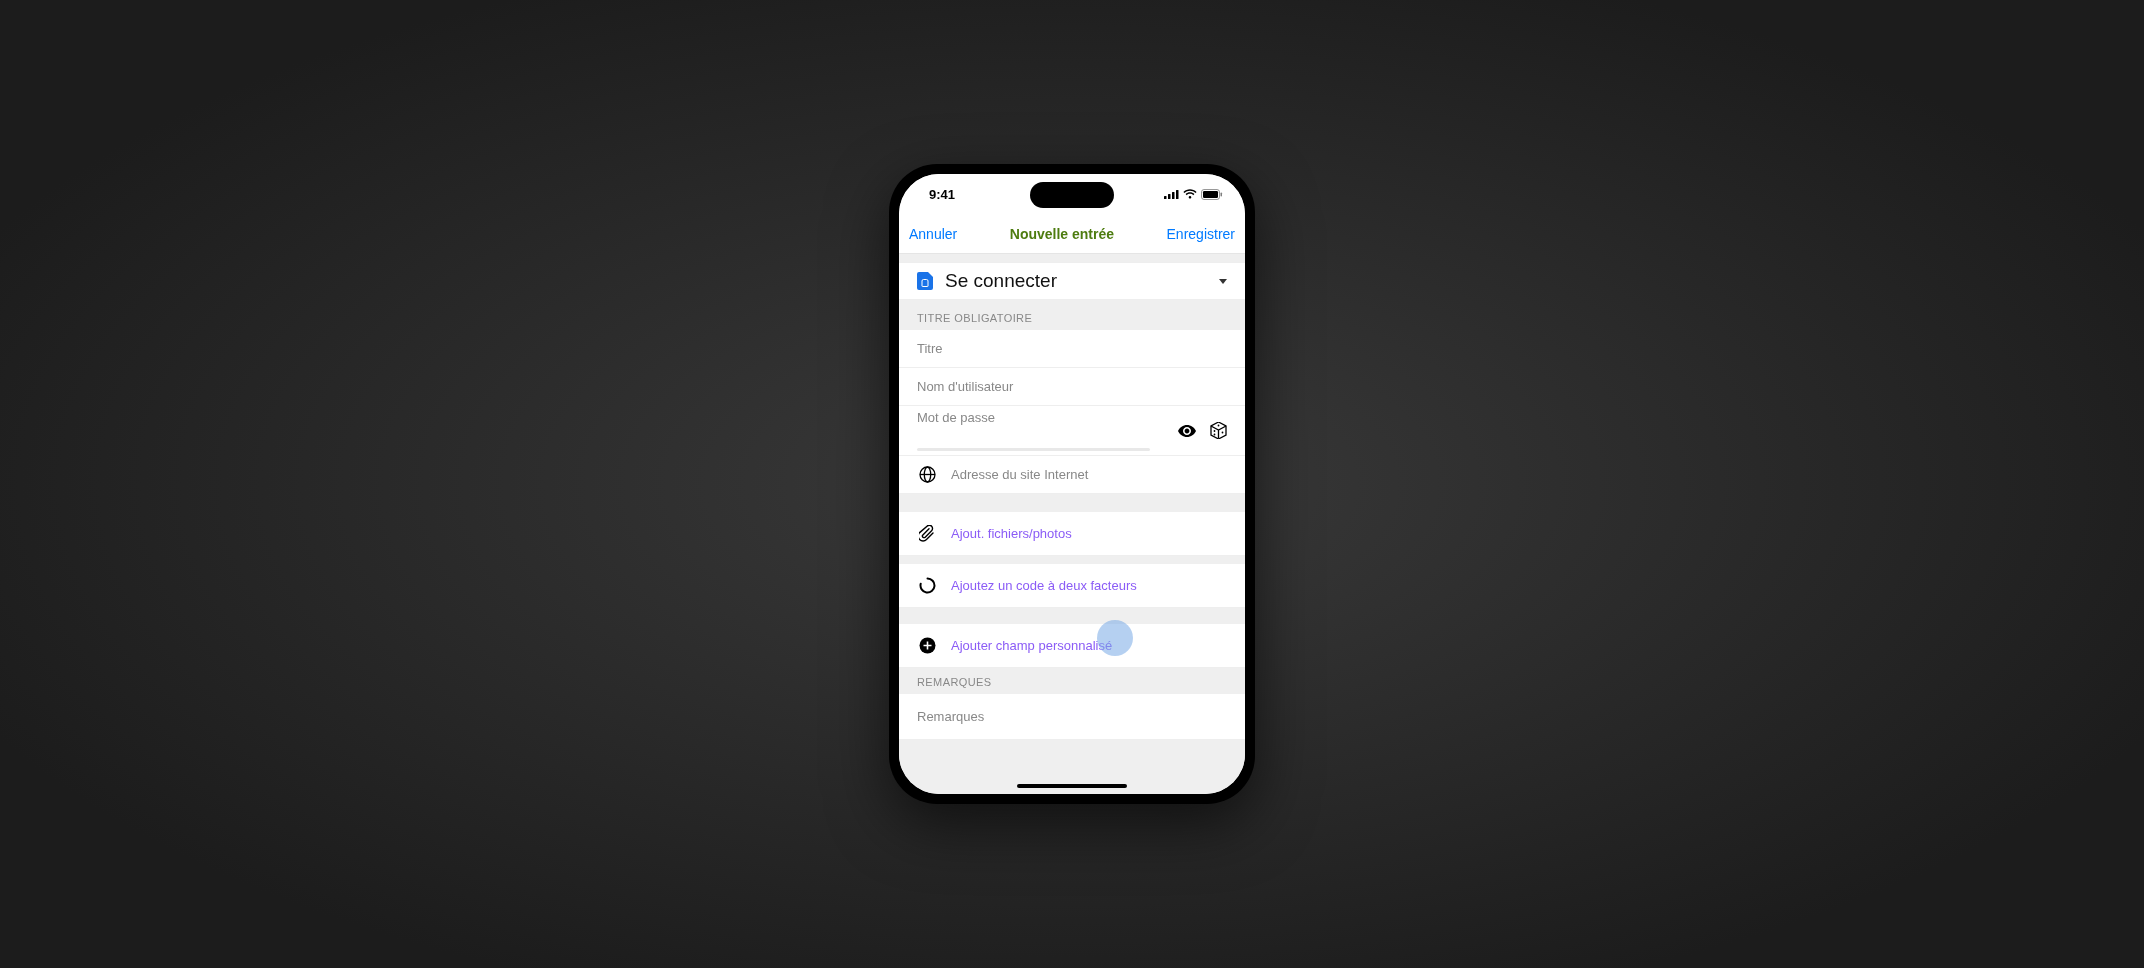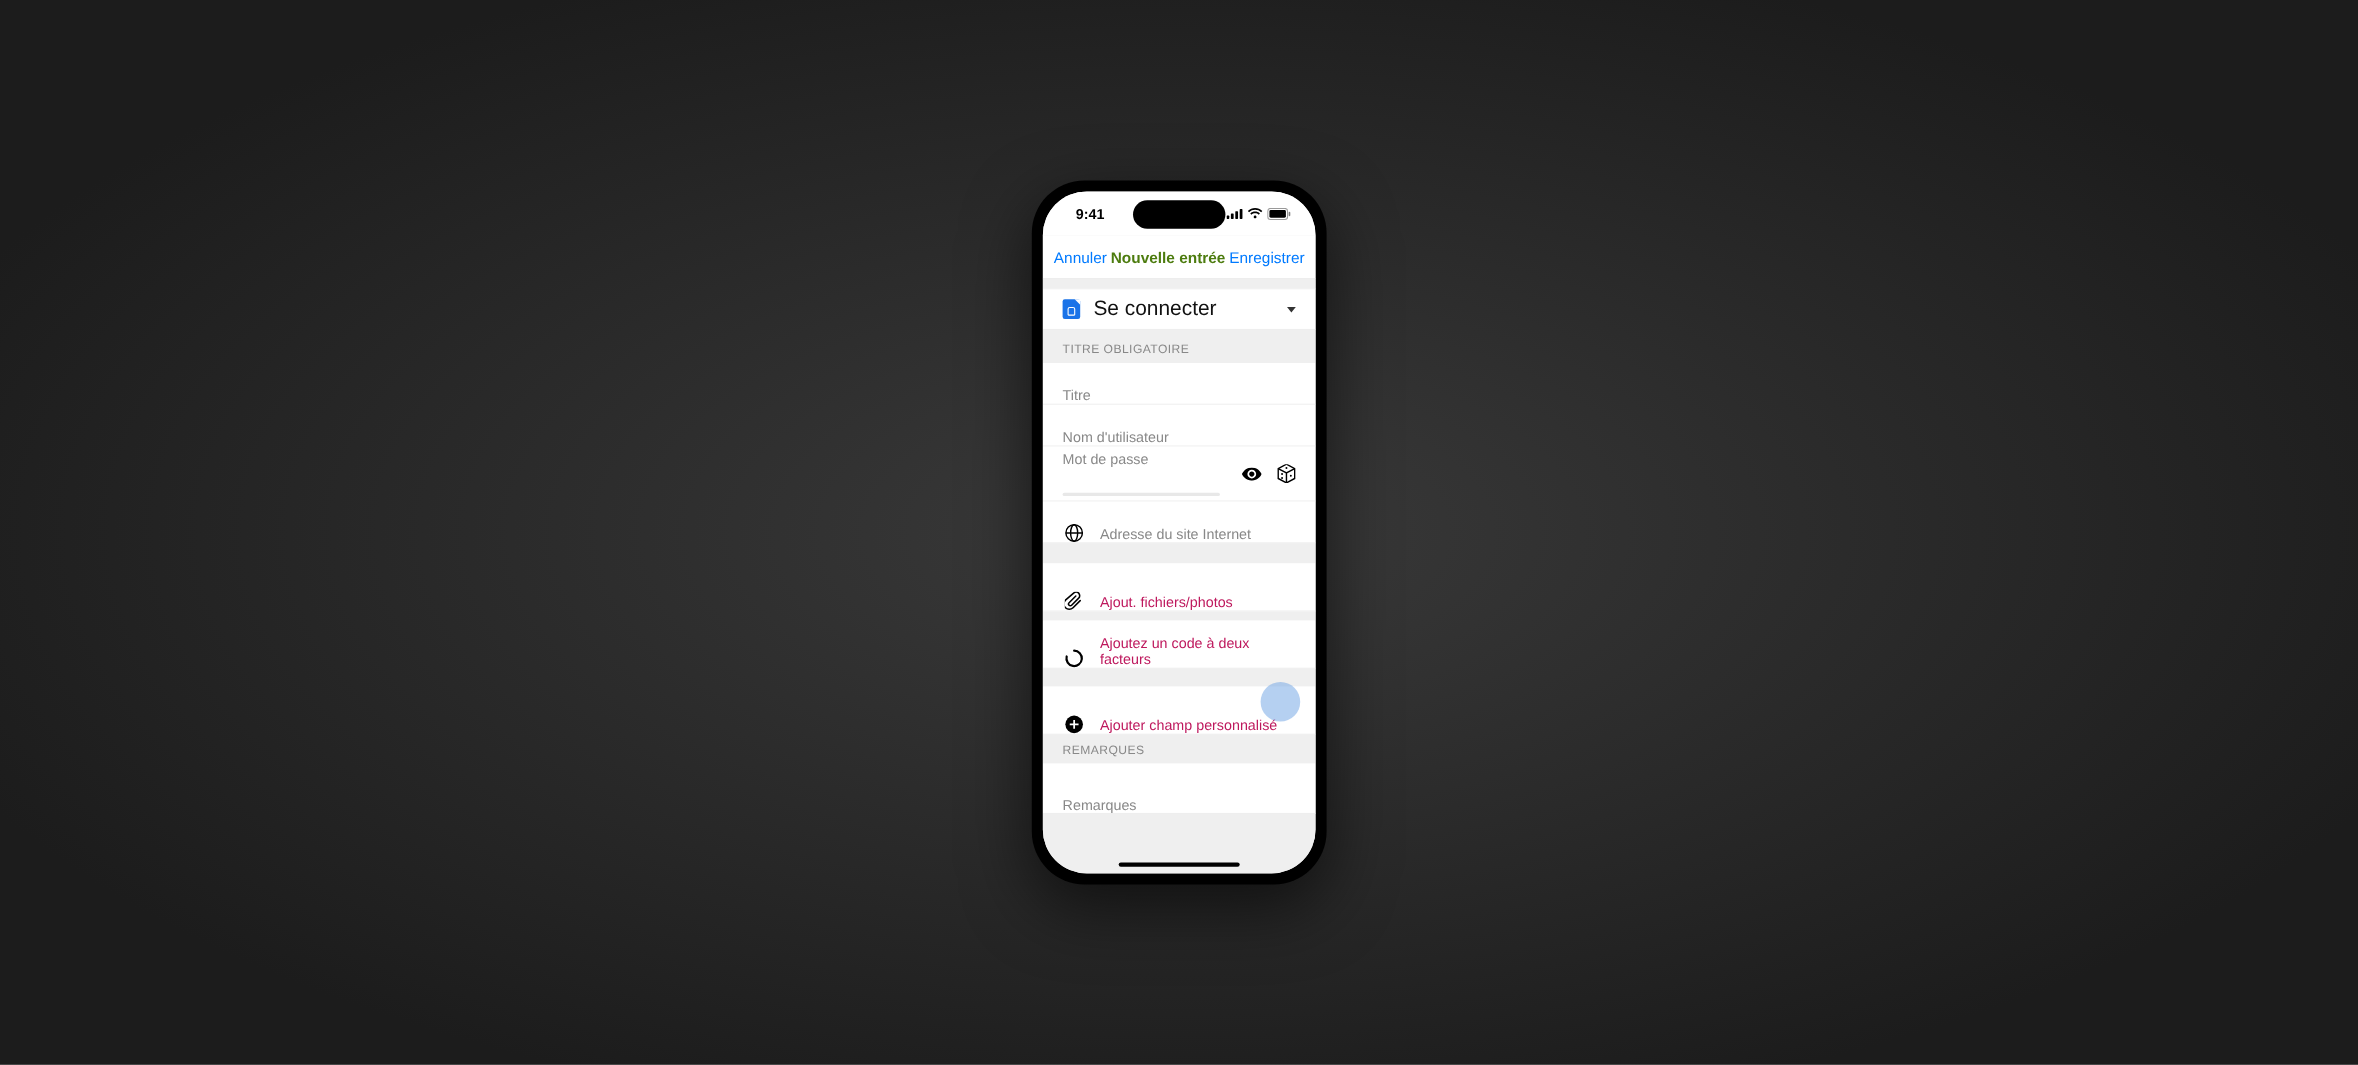--- a/index.html
+++ b/index.html
@@ -5,21 +5,21 @@
   * { margin: 0; padding: 0; box-sizing: border-box; font-family: -apple-system, BlinkMacSystemFont, "Segoe UI", Helvetica, Arial, sans-serif; }
   body {
     width: 2144px;
     height: 968px;
     background: radial-gradient(ellipse at center, #3a3a3a 0%, #1c1c1c 80%);
     display: flex;
     align-items: center;
     justify-content: center;
   }
   .phone-frame {
-    width: 268px;
+    width: 366px;
     height: 640px;
     background: #000;
     border-radius: 48px;
     padding: 10px;
     box-shadow: 0 20px 60px rgba(0,0,0,0.6);
     position: relative;
   }
   .phone-screen {
     width: 100%;
     height: 100%;
@@ -63,21 +63,21 @@
     padding: 0 10px;
     border-bottom: 1px solid #e5e5e5;
   }
   .nav-cancel { color: #007aff; font-size: 14px; cursor: pointer; }
   .nav-title { font-size: 14px; font-weight: 700; color: #4d7c0f; }
   .nav-save { color: #007aff; font-size: 14px; font-weight: 400; cursor: pointer; }
   .content { flex: 1; overflow-y: auto; background: #efefef; }
   .row {
     background: #fff;
     display: flex;
-    align-items: flex-end;
+    align-items: center;
     min-height: 38px;
     padding: 0 18px;
     border-bottom: 1px solid #eee;
   }
   .row.tall { min-height: 44px; }
   .section-header {
     background: #efefef;
     color: #888;
     font-size: 11px;
     letter-spacing: 0.4px;
@@ -122,21 +122,21 @@
   }
   .type-label { font-size: 19px; color: #111; flex: 1; }
   .dropdown-caret {
     width: 0; height: 0;
     border-left: 4px solid transparent;
     border-right: 4px solid transparent;
     border-top: 5px solid #333;
   }
   .input-placeholder { font-size: 13px; color: #888; flex: 1; }
   .row-icon { width: 20px; display: flex; align-items: center; justify-content: center; margin-right: 14px; }
-  .row-label { font-size: 13px; color: #be185d; flex: 1; }
+  .row-label { font-size: 13px; color: #8b5cf6; flex: 1; }
   .row-label.grey { color: #888; }
   .gap { height: 18px; background: #efefef; }
   .gap-small { height: 8px; background: #efefef; }
   .password-row {
     background: #fff;
     display: flex;
     align-items: center;
     min-height: 50px;
     padding: 0 18px;
     border-bottom: 1px solid #eee;

